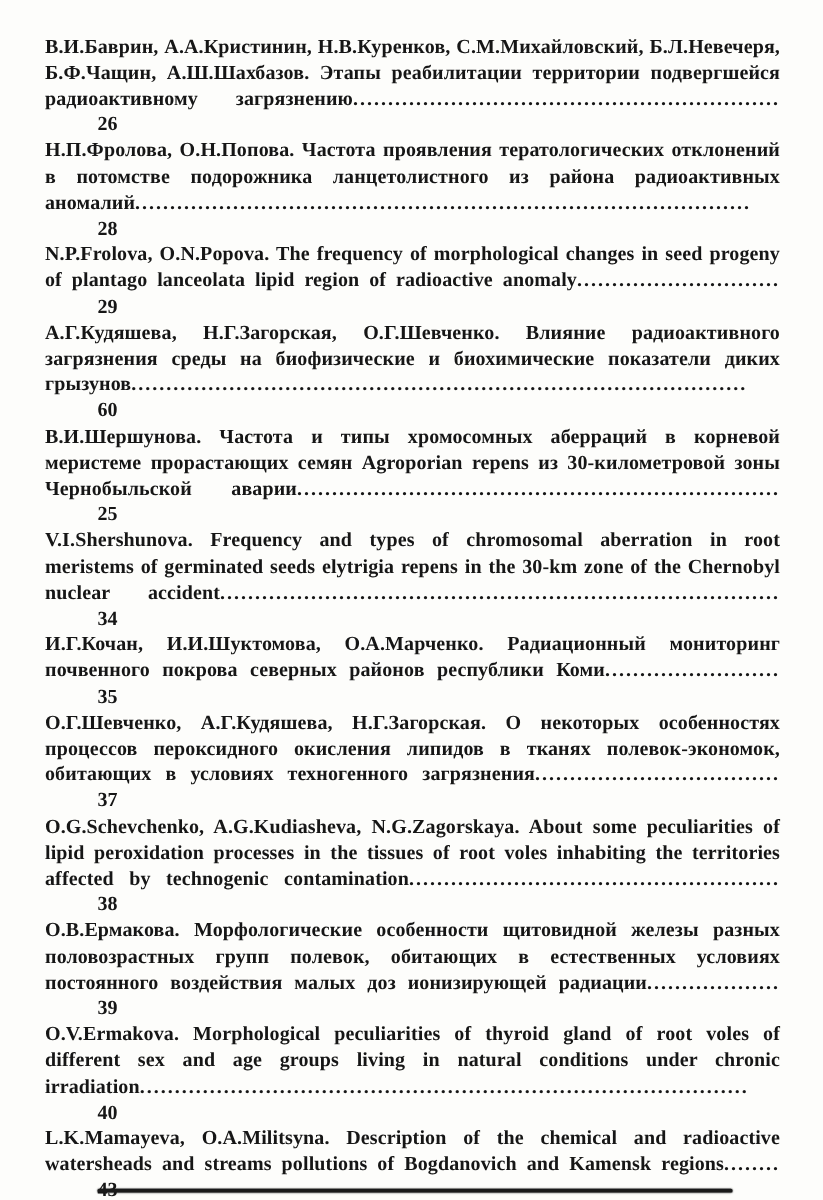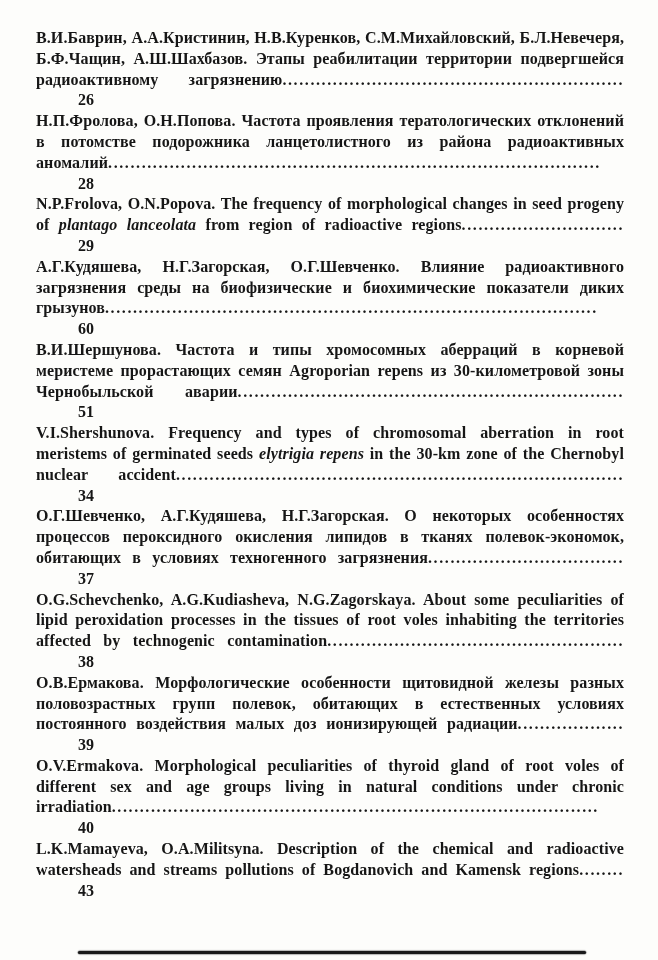--- a/index.html
+++ b/index.html
@@ -16,21 +16,21 @@
   }
   .toc-entry {
     font-size: 16px;
     line-height: 20.8px;
     font-weight: 700;
     text-align: justify;
     text-align-last: justify;
     letter-spacing: 0.1px;
     word-spacing: 0.5px;
   }
-  .entry-text .it { font-style: italic; }
+  .entry-text .it { }
   .dots {
     letter-spacing: 1.6px;
     font-weight: 700;
   }
   .pnum { padding-left: 2px; margin-left: 40px; }
   .scan-artifact {
     position: absolute;
     left: 78px;
     bottom: 6px;
     width: 508px;
@@ -40,24 +40,25 @@
     box-shadow: 0 0 1px 0.5px rgba(20,20,20,0.55);
   }
 </style>
 </head>
 <body>
 
 <div class="page-inner">
   <div id="toc" class="toc">
       <p class="toc-entry"><span class="entry-text"><span>В.И.Баврин, А.А.Кристинин, Н.В.Куренков, С.М.Михайловский, Б.Л.Невечеря, Б.Ф.Чащин, А.Ш.Шахбазов. Этапы реабилитации территории подвергшейся радиоактивному загрязнению</span></span><span class="dots">.............................................................</span> <span class="pnum">26</span></p>
       <p class="toc-entry"><span class="entry-text"><span>Н.П.Фролова, О.Н.Попова. Частота проявления тератологических отклонений в потомстве подорожника ланцетолистного из района радиоактивных аномалий</span></span><span class="dots">........................................................................................</span> <span class="pnum">28</span></p>
-      <p class="toc-entry"><span class="entry-text"><span>N.P.Frolova, O.N.Popova. The frequency of morphological changes in seed progeny of </span><span class="it">plantago lanceolata</span><span> from region of radioactive regions</span></span><span class="dots">.............................</span> <span class="pnum">29</span></p>
+      <p class="toc-entry"><span class="entry-text"><span>N.P.Frolova, O.N.Popova. The frequency of morphological changes in seed progeny of </span><span class="it">plantago lanceolata</span><span> lipid region of radioactive anomaly</span></span><span class="dots">.............................</span> <span class="pnum">29</span></p>
       <p class="toc-entry"><span class="entry-text"><span>А.Г.Кудяшева, Н.Г.Загорская, О.Г.Шевченко. Влияние радиоактивного загрязнения среды на биофизические и биохимические показатели диких грызунов</span></span><span class="dots">........................................................................................</span> <span class="pnum">60</span></p>
-      <p class="toc-entry"><span class="entry-text"><span>В.И.Шершунова. Частота и типы хромосомных аберраций в корневой меристеме прорастающих семян Agroporian repens из 30-километровой зоны Чернобыльской аварии</span></span><span class="dots">.....................................................................</span> <span class="pnum">51</span></p>
+      <p class="toc-entry"><span class="entry-text"><span>В.И.Шершунова. Частота и типы хромосомных аберраций в корневой меристеме прорастающих семян Agroporian repens из 30-километровой зоны Чернобыльской аварии</span></span><span class="dots">.....................................................................</span> <span class="pnum">25</span></p>
       <p class="toc-entry"><span class="entry-text"><span>V.I.Shershunova. Frequency and types of chromosomal aberration in root meristems of germinated seeds </span><span class="it">elytrigia repens</span><span> in the 30-km zone of the Chernobyl nuclear accident</span></span><span class="dots">................................................................................</span> <span class="pnum">34</span></p>
+      <p class="toc-entry"><span class="entry-text"><span>И.Г.Кочан, И.И.Шуктомова, О.А.Марченко. Радиационный мониторинг почвенного покрова северных районов республики Коми</span></span><span class="dots">.........................</span> <span class="pnum">35</span></p>
       <p class="toc-entry"><span class="entry-text"><span>О.Г.Шевченко, А.Г.Кудяшева, Н.Г.Загорская. О некоторых особенностях процессов пероксидного окисления липидов в тканях полевок-экономок, обитающих в условиях техногенного загрязнения</span></span><span class="dots">...................................</span> <span class="pnum">37</span></p>
       <p class="toc-entry"><span class="entry-text"><span>O.G.Schevchenko, A.G.Kudiasheva, N.G.Zagorskaya. About some peculiarities of lipid peroxidation processes in the tissues of root voles inhabiting the territories affected by technogenic contamination</span></span><span class="dots">.....................................................</span> <span class="pnum">38</span></p>
       <p class="toc-entry"><span class="entry-text"><span>О.В.Ермакова. Морфологические особенности щитовидной железы разных половозрастных групп полевок, обитающих в естественных условиях постоянного воздействия малых доз ионизирующей радиации</span></span><span class="dots">...................</span> <span class="pnum">39</span></p>
       <p class="toc-entry"><span class="entry-text"><span>O.V.Ermakova. Morphological peculiarities of thyroid gland of root voles of different sex and age groups living in natural conditions under chronic irradiation</span></span><span class="dots">.......................................................................................</span> <span class="pnum">40</span></p>
       <p class="toc-entry"><span class="entry-text"><span>L.K.Mamayeva, O.A.Militsyna. Description of the chemical and radioactive watersheads and streams pollutions of Bogdanovich and Kamensk regions</span></span><span class="dots">........</span> <span class="pnum">43</span></p>
     </div>
 </div>
 
 <div class="scan-artifact"></div>
 

